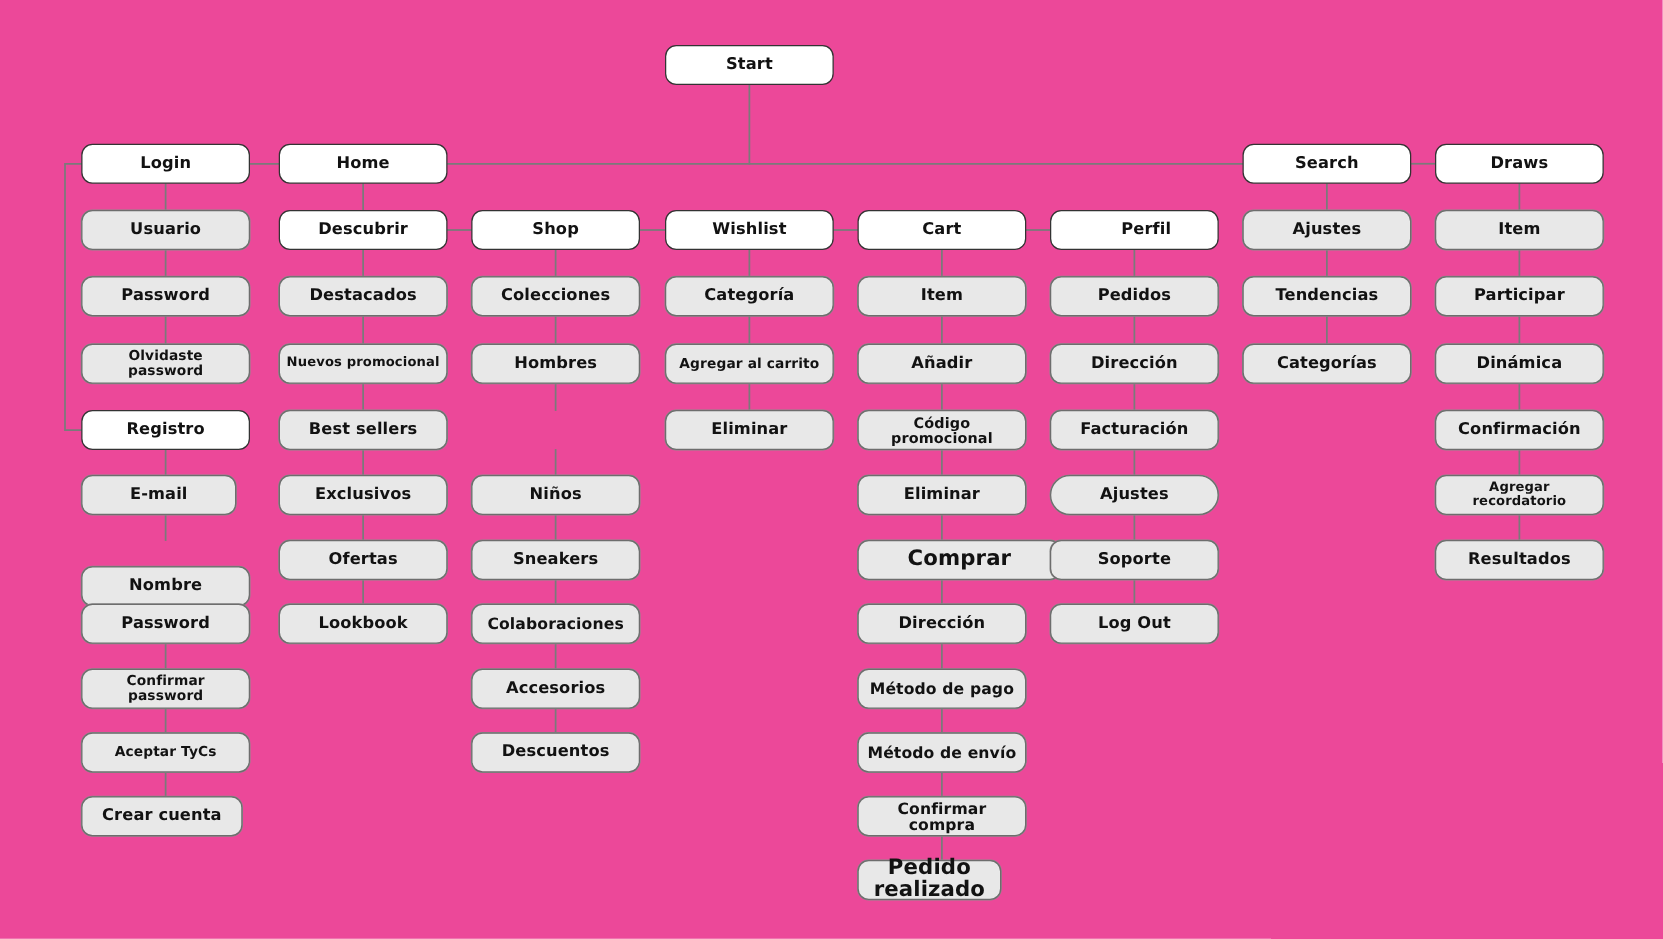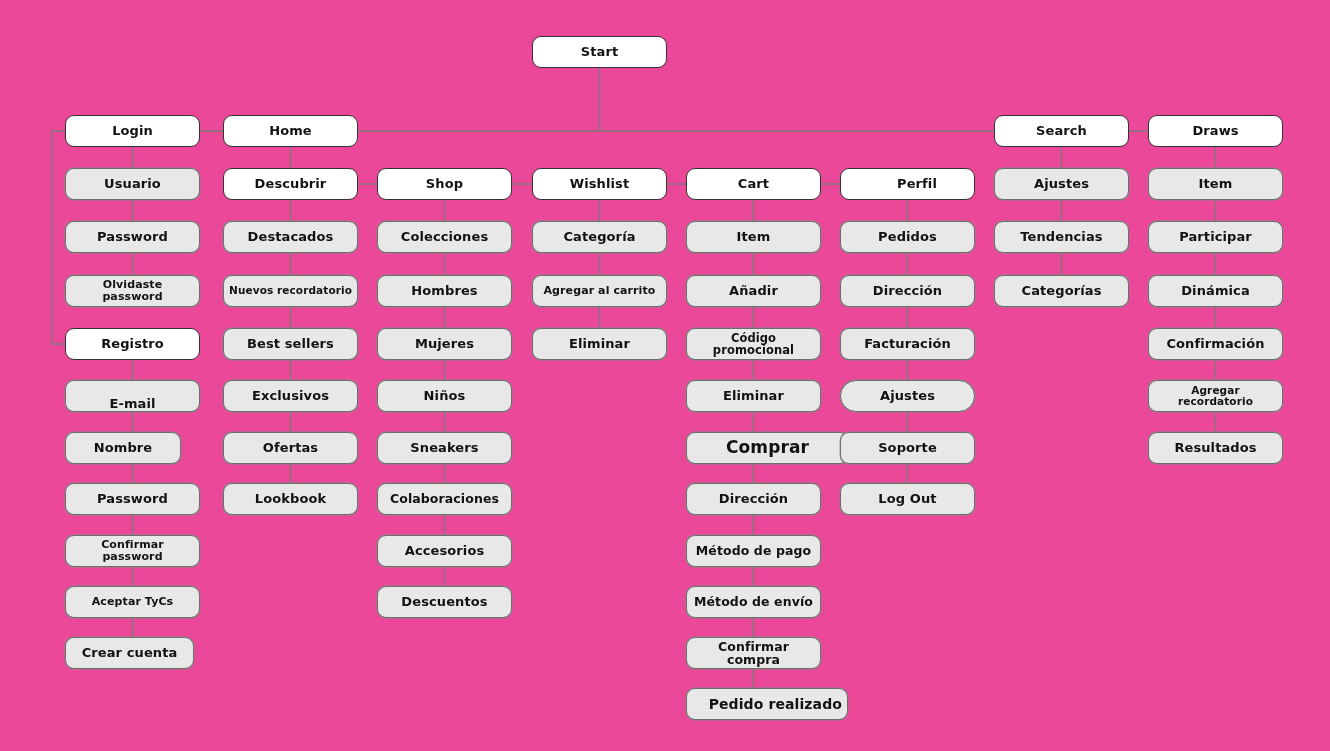--- a/index.html
+++ b/index.html
@@ -136,24 +136,24 @@
     </div>
     <div class="node gray" style="left: 65px; top: 221px; width: 135px; height: 32px; font-size: 13px;">
       <span class="lbl">Password</span>
     </div>
     <div class="node gray" style="left: 65px; top: 275px; width: 135px; height: 32px; font-size: 11px;">
       <span class="lbl">Olvidaste password</span>
     </div>
     <div class="node white" style="left: 65px; top: 328px; width: 135px; height: 32px; font-size: 13px;">
       <span class="lbl">Registro</span>
     </div>
-    <div class="node gray" style="left: 65px; top: 380px; width: 135px; height: 32px; font-size: 13px; align-items: flex-end;">
+    <div class="node gray" style="left: 65px; top: 380px; width: 124px; height: 32px; font-size: 13px;">
       <span class="lbl">E-mail</span>
     </div>
-    <div class="node gray" style="left: 65px; top: 432px; width: 116px; height: 32px; font-size: 13px;">
+    <div class="node gray" style="left: 65px; top: 453px; width: 135px; height: 32px; font-size: 13px;">
       <span class="lbl">Nombre</span>
     </div>
     <div class="node gray" style="left: 65px; top: 483px; width: 135px; height: 32px; font-size: 13px;">
       <span class="lbl">Password</span>
     </div>
     <div class="node gray" style="left: 65px; top: 535px; width: 135px; height: 32px; font-size: 11px;">
       <span class="lbl">Confirmar password</span>
     </div>
     <div class="node gray" style="left: 65px; top: 586px; width: 135px; height: 32px; font-size: 11px;">
       <span class="lbl">Aceptar TyCs</span>
@@ -164,21 +164,21 @@
     <div class="node white" style="left: 223px; top: 115px; width: 135px; height: 32px; font-size: 13px;">
       <span class="lbl">Home</span>
     </div>
     <div class="node white" style="left: 223px; top: 168px; width: 135px; height: 32px; font-size: 13px;">
       <span class="lbl">Descubrir</span>
     </div>
     <div class="node gray" style="left: 223px; top: 221px; width: 135px; height: 32px; font-size: 13px;">
       <span class="lbl">Destacados</span>
     </div>
     <div class="node gray" style="left: 223px; top: 275px; width: 135px; height: 32px; font-size: 10.5px;">
-      <span class="lbl">Nuevos recordatorio</span>
+      <span class="lbl">Nuevos promocional</span>
     </div>
     <div class="node gray" style="left: 223px; top: 328px; width: 135px; height: 32px; font-size: 13px;">
       <span class="lbl">Best sellers</span>
     </div>
     <div class="node gray" style="left: 223px; top: 380px; width: 135px; height: 32px; font-size: 13px;">
       <span class="lbl">Exclusivos</span>
     </div>
     <div class="node gray" style="left: 223px; top: 432px; width: 135px; height: 32px; font-size: 13px;">
       <span class="lbl">Ofertas</span>
     </div>
@@ -187,23 +187,20 @@
     </div>
     <div class="node white" style="left: 377px; top: 168px; width: 135px; height: 32px; font-size: 13px;">
       <span class="lbl">Shop</span>
     </div>
     <div class="node gray" style="left: 377px; top: 221px; width: 135px; height: 32px; font-size: 13px;">
       <span class="lbl">Colecciones</span>
     </div>
     <div class="node gray" style="left: 377px; top: 275px; width: 135px; height: 32px; font-size: 13px;">
       <span class="lbl">Hombres</span>
     </div>
-    <div class="node gray" style="left: 377px; top: 328px; width: 135px; height: 32px; font-size: 13px;">
-      <span class="lbl">Mujeres</span>
-    </div>
     <div class="node gray" style="left: 377px; top: 380px; width: 135px; height: 32px; font-size: 13px;">
       <span class="lbl">Niños</span>
     </div>
     <div class="node gray" style="left: 377px; top: 432px; width: 135px; height: 32px; font-size: 13px;">
       <span class="lbl">Sneakers</span>
     </div>
     <div class="node gray" style="left: 377px; top: 483px; width: 135px; height: 32px; font-size: 12.5px;">
       <span class="lbl">Colaboraciones</span>
     </div>
     <div class="node gray" style="left: 377px; top: 535px; width: 135px; height: 32px; font-size: 13px;">
@@ -247,21 +244,21 @@
     </div>
     <div class="node gray" style="left: 686px; top: 535px; width: 135px; height: 32px; font-size: 12.5px;">
       <span class="lbl">Método de pago</span>
     </div>
     <div class="node gray" style="left: 686px; top: 586px; width: 135px; height: 32px; font-size: 12.5px;">
       <span class="lbl">Método de envío</span>
     </div>
     <div class="node gray" style="left: 686px; top: 637px; width: 135px; height: 32px; font-size: 12.5px;">
       <span class="lbl">Confirmar compra</span>
     </div>
-    <div class="node gray" style="left: 686px; top: 688px; width: 162px; height: 32px; font-size: 14px; text-align: right;">
+    <div class="node gray" style="left: 686px; top: 688px; width: 115px; height: 32px; font-size: 17px;">
       <span class="lbl">Pedido realizado</span>
     </div>
     <div class="node white" style="left: 840px; top: 168px; width: 135px; height: 32px; font-size: 13px; padding-left: 24px;">
       <span class="lbl">Perfil</span>
     </div>
     <div class="node gray" style="left: 840px; top: 221px; width: 135px; height: 32px; font-size: 13px;">
       <span class="lbl">Pedidos</span>
     </div>
     <div class="node gray" style="left: 840px; top: 275px; width: 135px; height: 32px; font-size: 13px;">
       <span class="lbl">Dirección</span>

